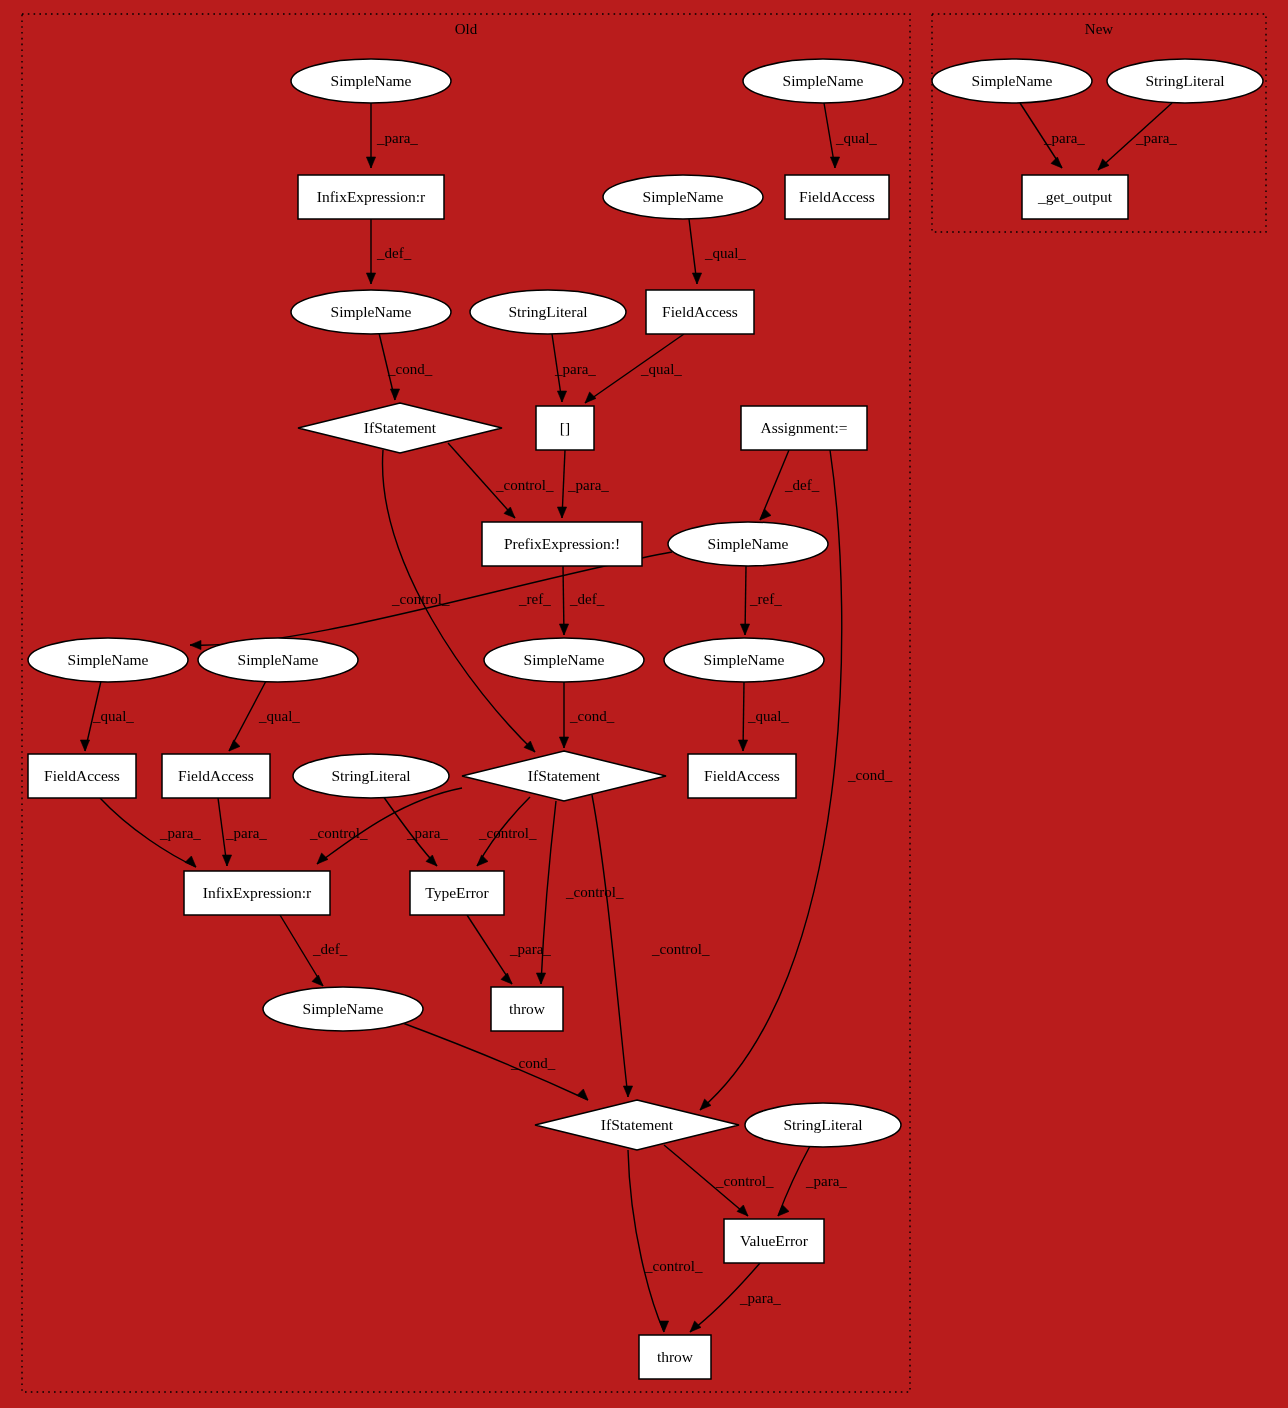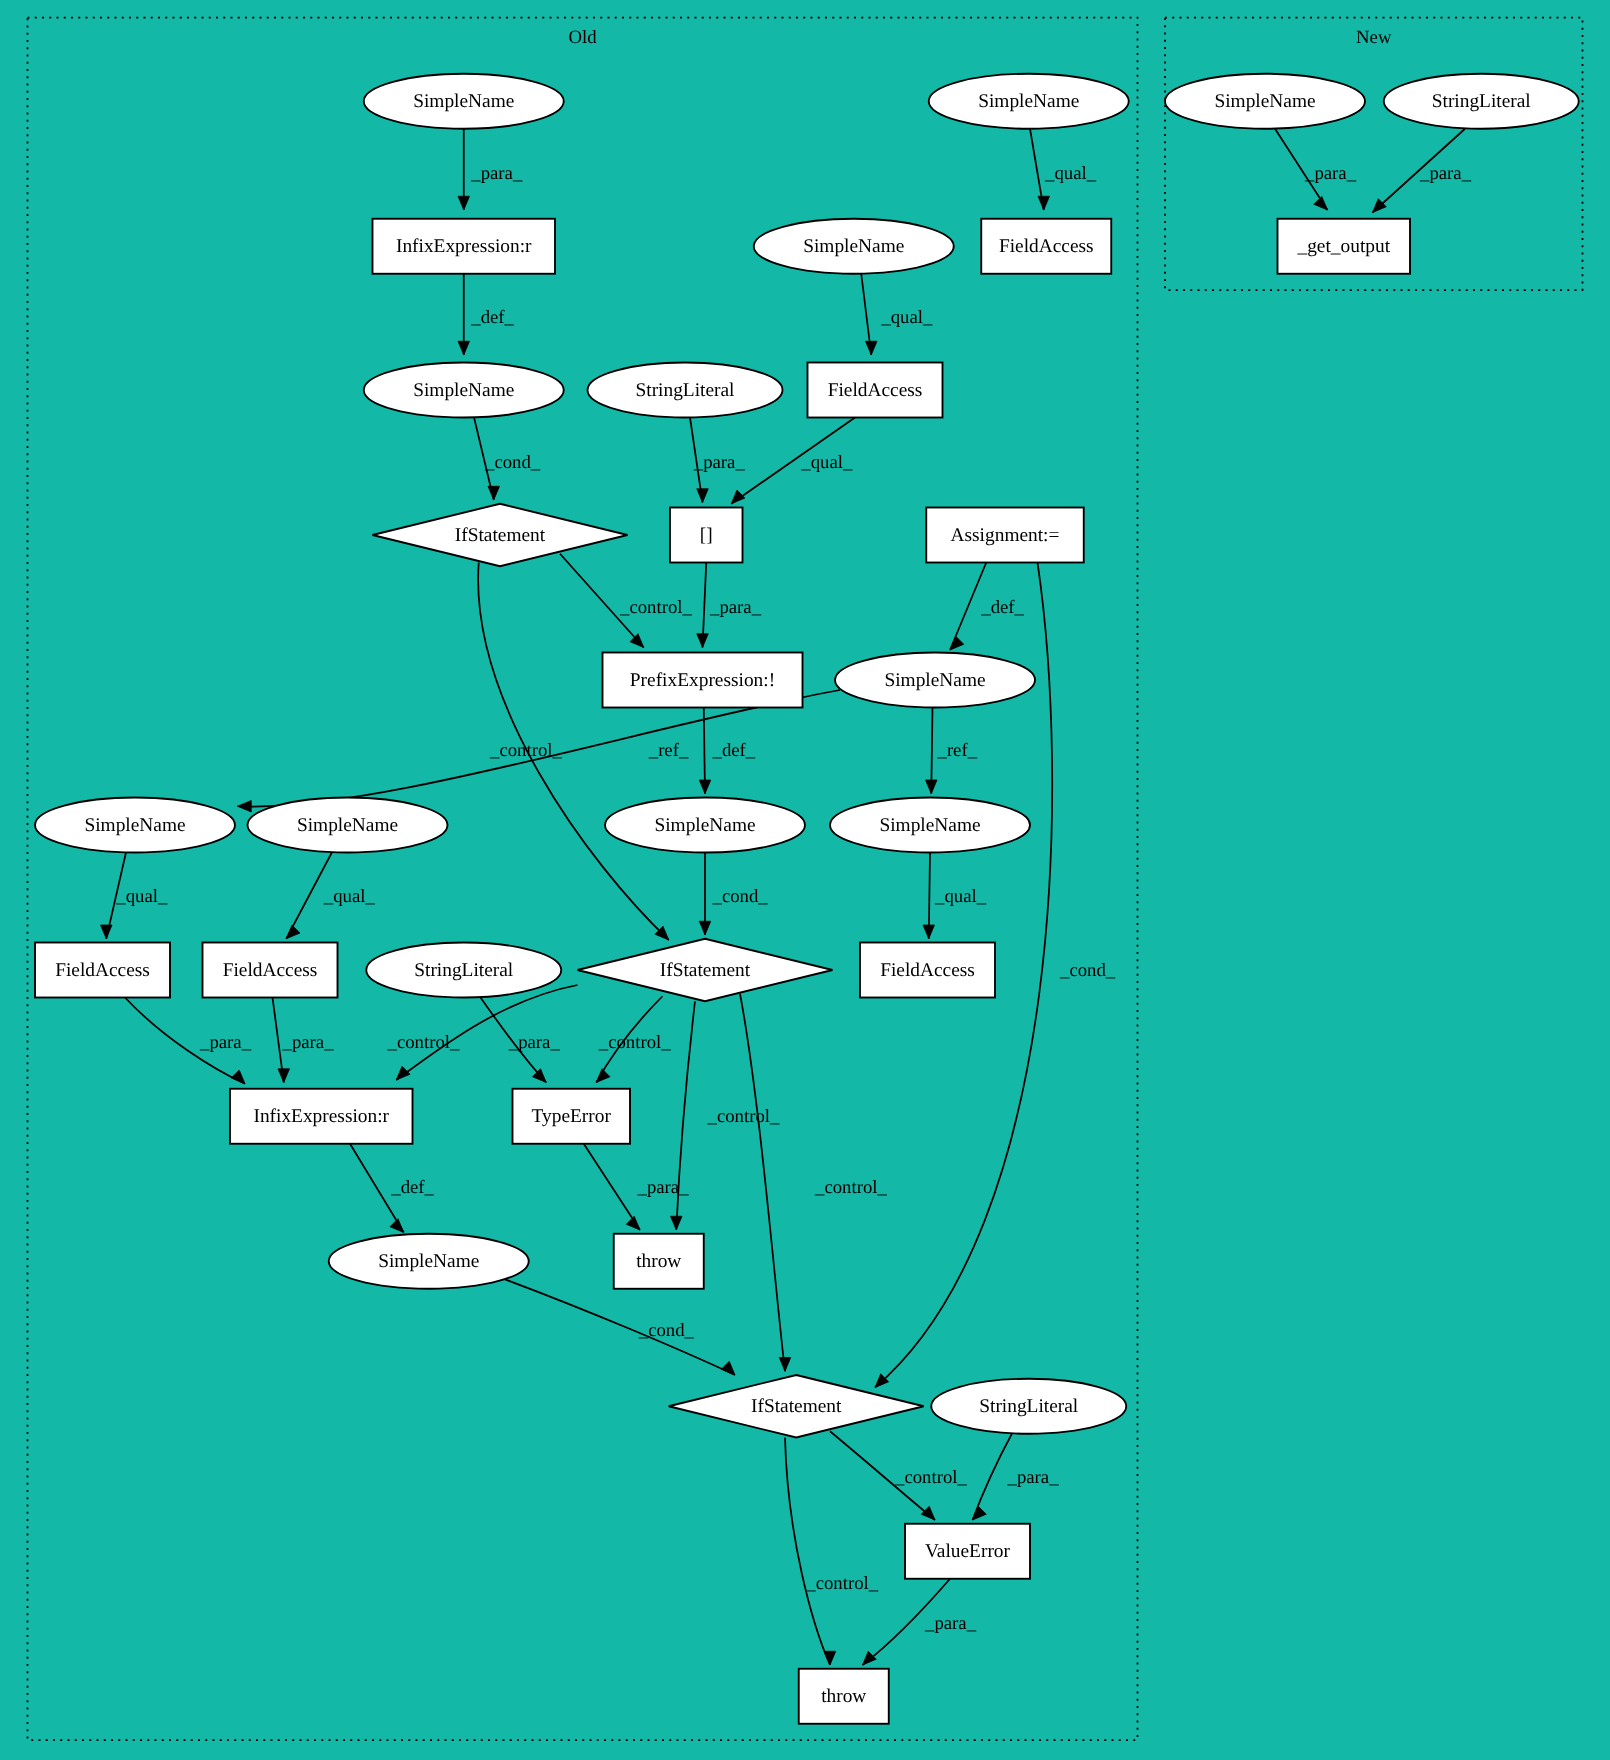--- a/index.html
+++ b/index.html
@@ -7,21 +7,21 @@
     padding: 0;
     background: #ffffff;
   }
   body {
     font-family: "Liberation Serif", "DejaVu Serif", serif;
   }
   #canvas {
     position: relative;
     width: 1288px;
     height: 1408px;
-    background: #14b8a6;
+    background: #b91c1c;
   }
   svg#graph {
     display: block;
     width: 1288px;
     height: 1408px;
   }
   .cluster-box {
     fill: none;
     stroke: #000000;
     stroke-width: 1.4;

